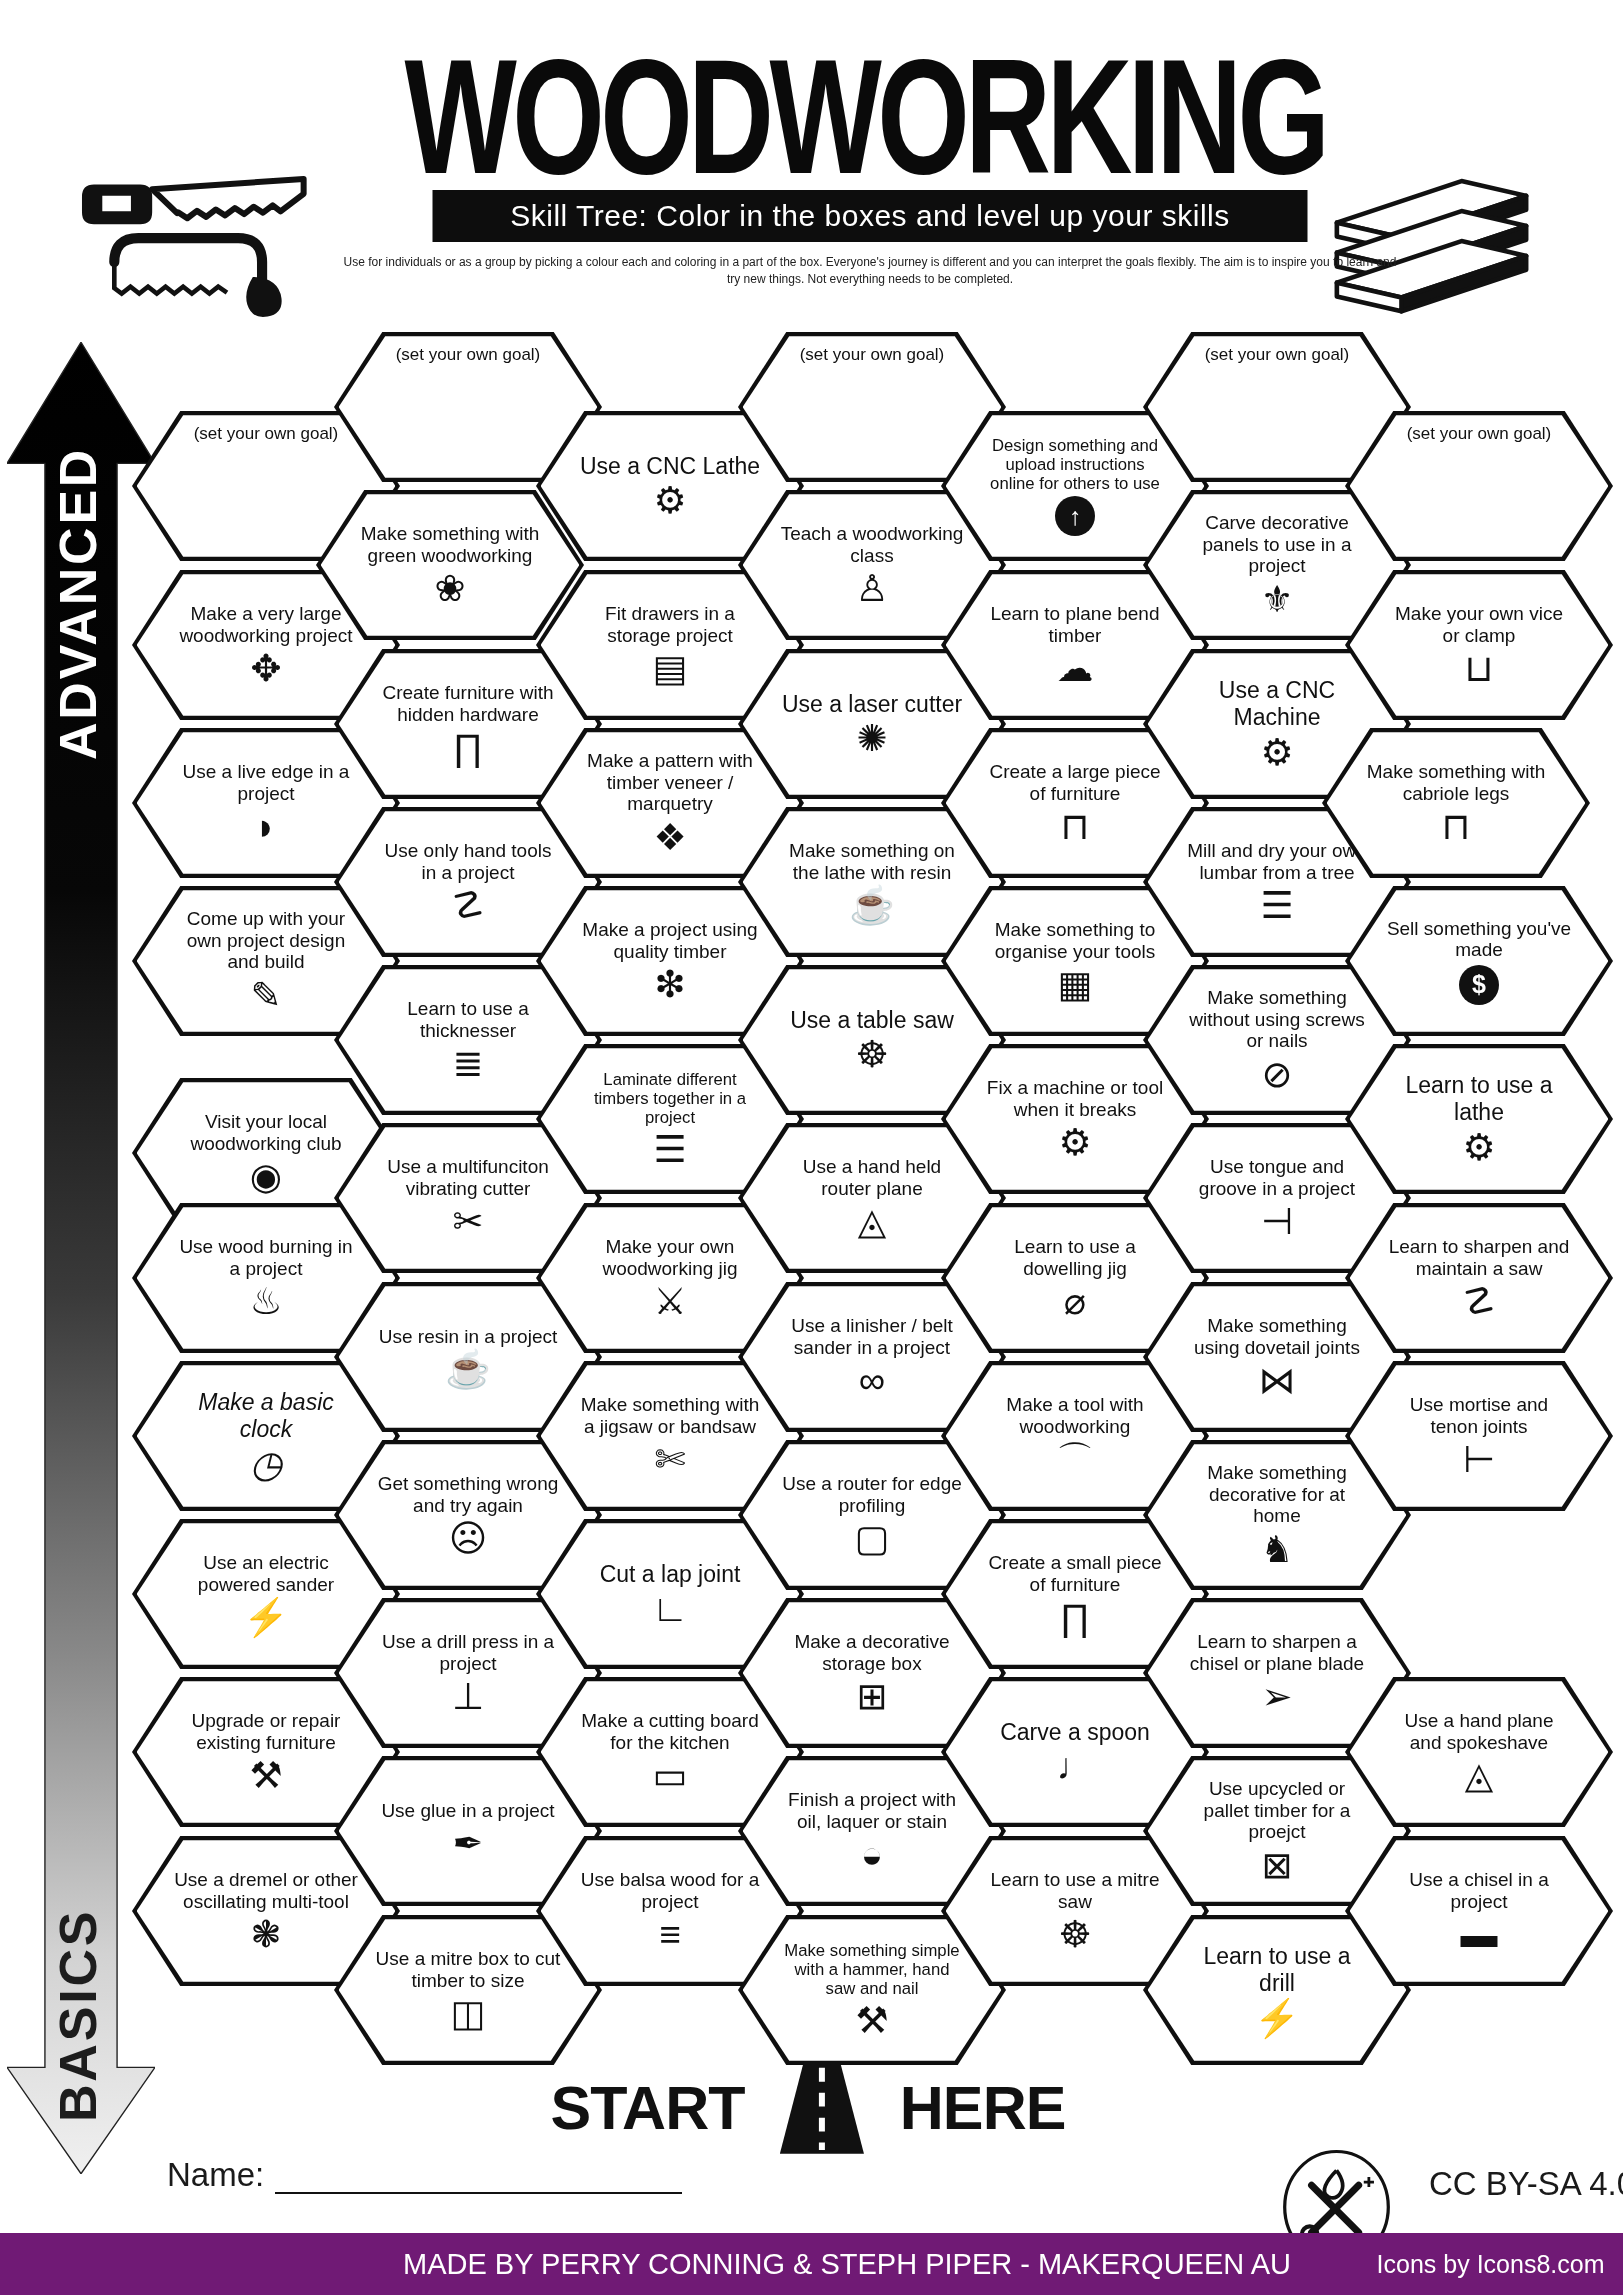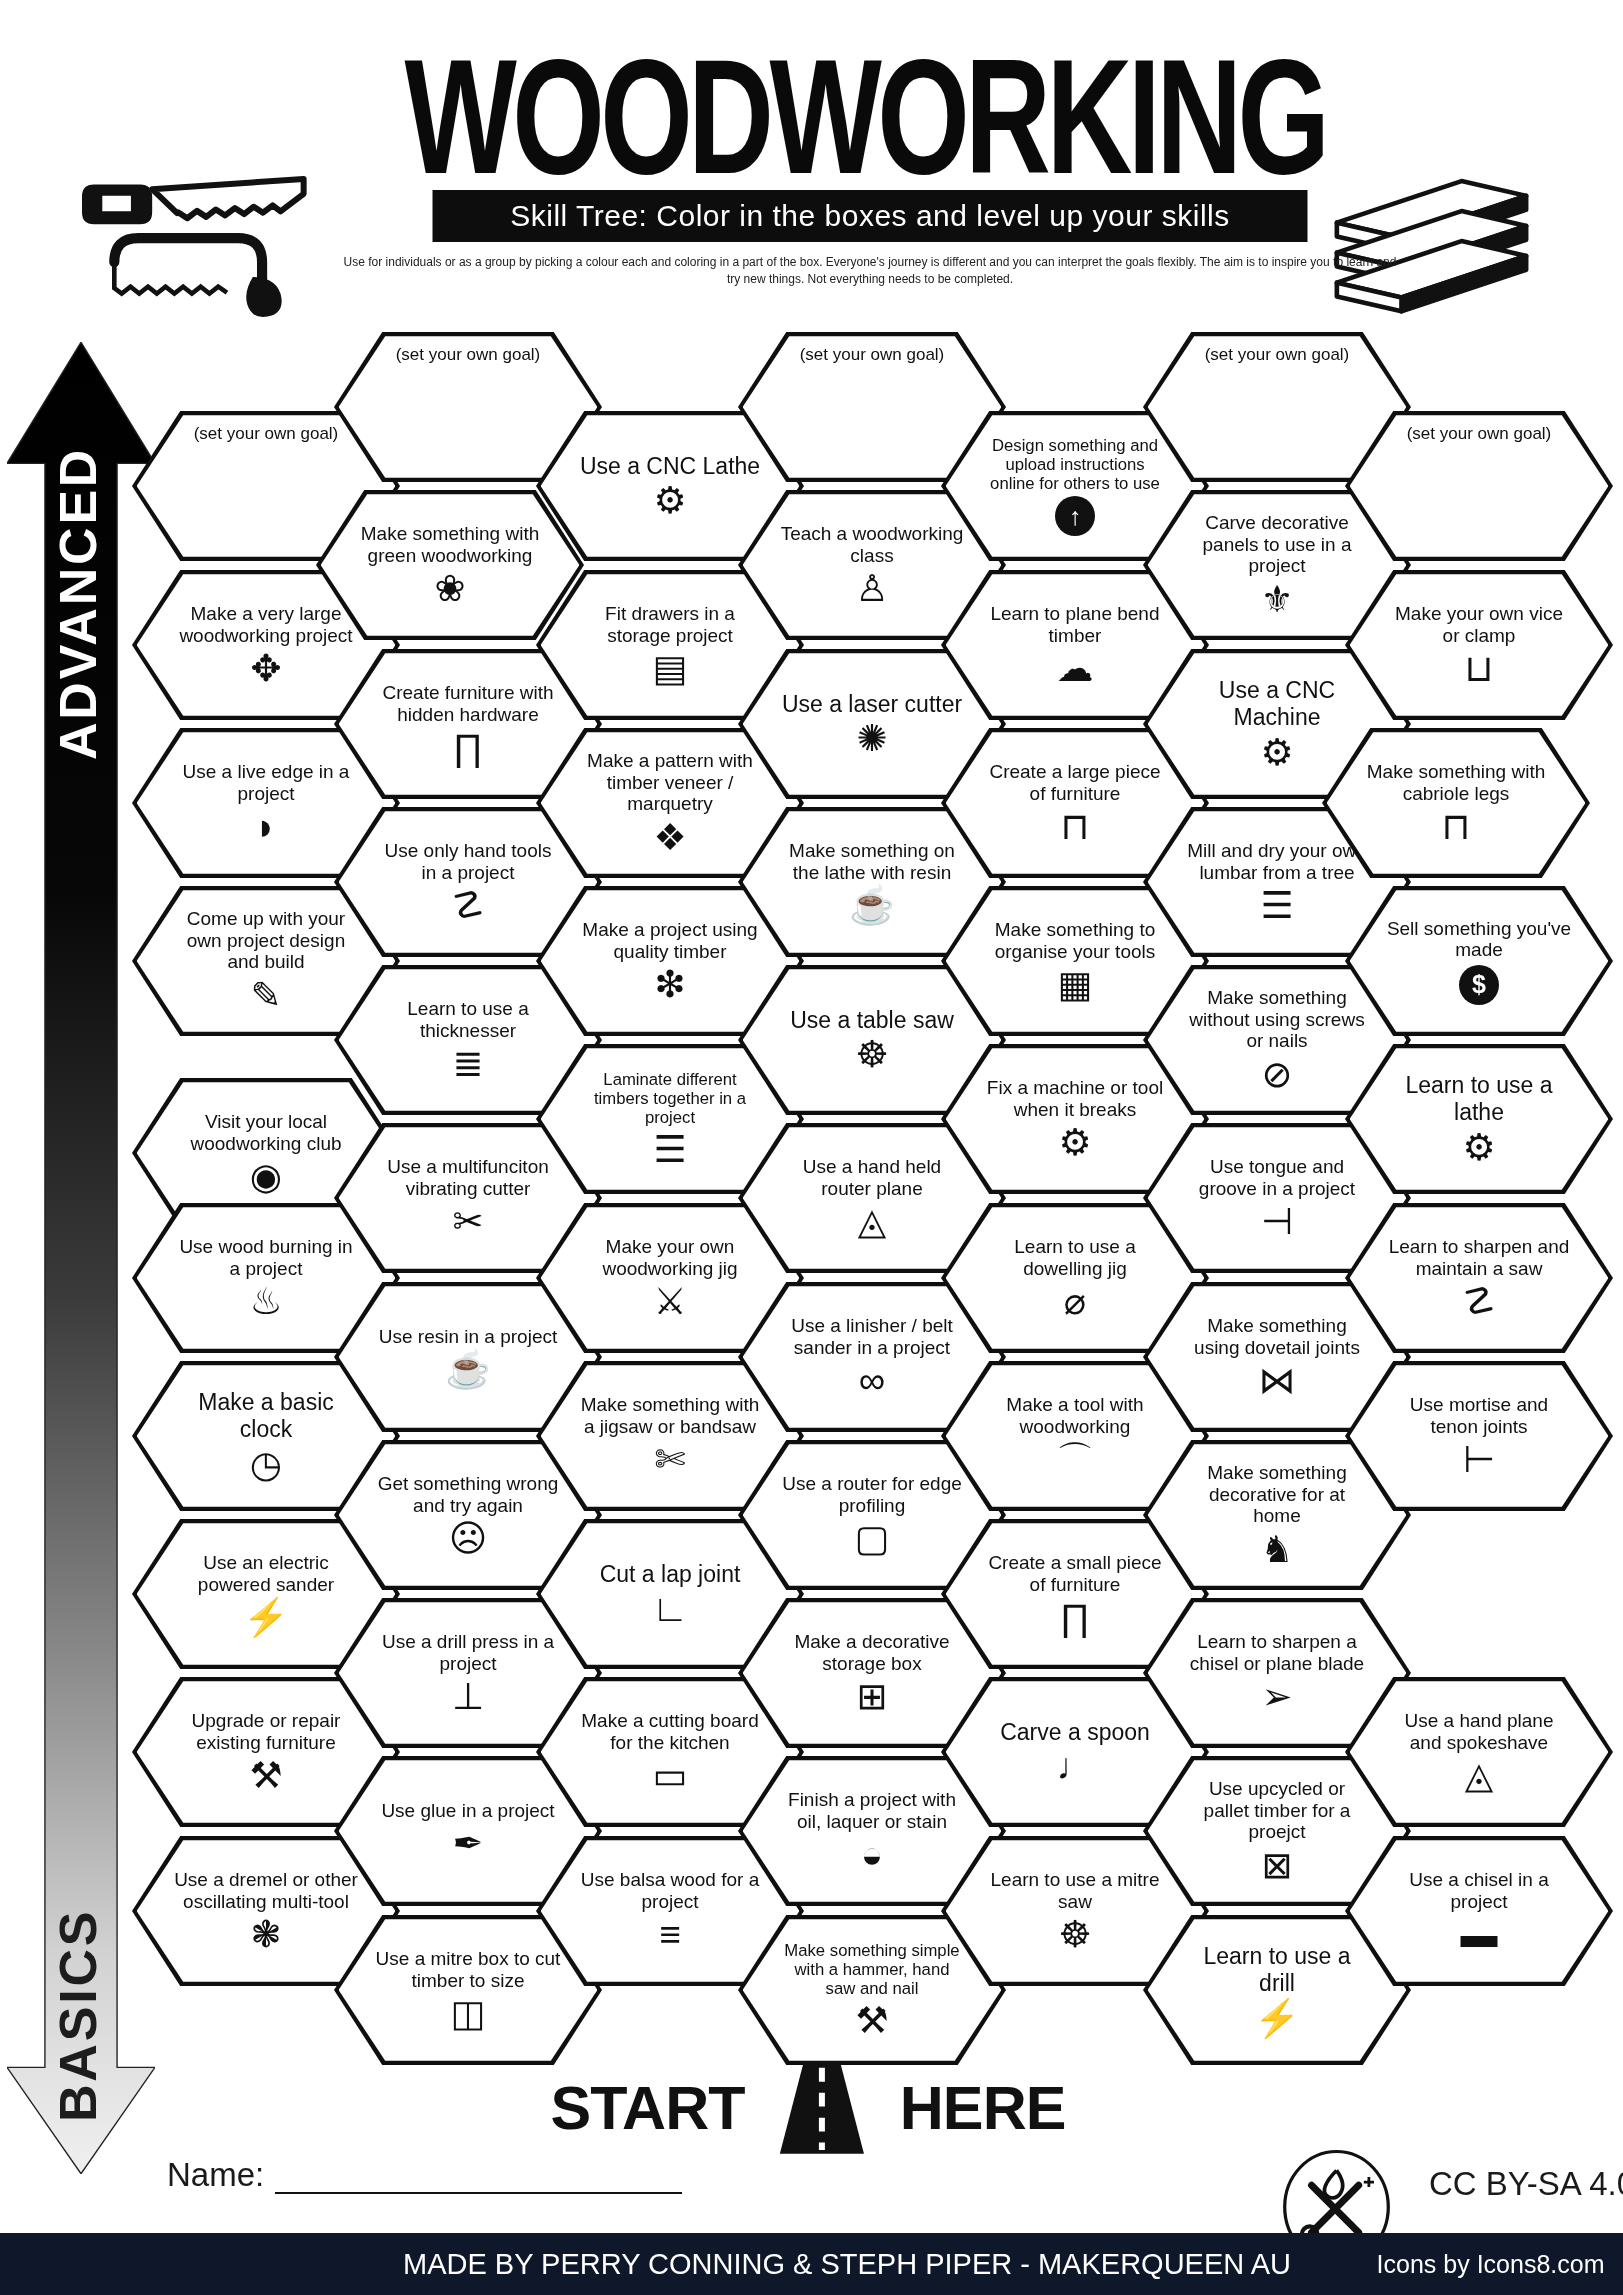--- a/index.html
+++ b/index.html
@@ -41,21 +41,21 @@
   
   .start-here{position:absolute;left:808px;top:2061px;transform:translateX(-50%);
        display:flex;align-items:center;gap:29px;}
   .start-here span{font-size:61px;font-weight:800;letter-spacing:-0.9px;}
   .name-row{position:absolute;left:167px;top:2156px;display:flex;align-items:flex-end;gap:11px;}
   .name-row span{font-size:33px;color:#1a1a1a;}
   .name-line{display:inline-block;width:407px;border-bottom:2.8px solid #111;height:36px;}
   .license{position:absolute;left:1429px;top:2165px;font-size:33px;color:#1a1a1a;white-space:nowrap;}
   .logo{position:absolute;left:1281px;top:2149px;}
   
-  .footer-bar{position:absolute;left:0;bottom:0;width:100%;height:62px;background:#0f172a;text-align:center;}
+  .footer-bar{position:absolute;left:0;bottom:0;width:100%;height:62px;background:#701a75;text-align:center;}
   .footer-credit{position:absolute;left:847px;top:0;transform:translateX(-50%);
        line-height:62px;color:#fff;font-size:29px;white-space:nowrap;}
   .footer-icons{position:absolute;right:18.5px;top:0;line-height:62px;color:#fff;font-size:25px;white-space:nowrap;}
 </style>
 </head>
 <body>
 
 <div class="page">
 
   <div class="saw-decor">
@@ -137,21 +137,21 @@
           <div class="hex-label">Visit your local woodworking club</div>
           <span class="hex-icon">◉</span>
         </div>
       </div>
       <div class="hex" style="left: 132px; top: 1203px;">
         <div class="hex-inner">
           <div class="hex-label">Use wood burning in a project</div>
           <span class="hex-icon">♨</span>
         </div>
       </div>
-      <div class="hex" style="left: 132px; top: 1361px;">
+      <div class="hex" style="left: 132px; top: 1361px; font-style: italic;">
         <div class="hex-inner">
           <div class="hex-label big">Make a basic clock</div>
           <span class="hex-icon">◷</span>
         </div>
       </div>
       <div class="hex" style="left: 132px; top: 1519px;">
         <div class="hex-inner">
           <div class="hex-label">Use an electric powered sander</div>
           <span class="hex-icon">⚡</span>
         </div>

